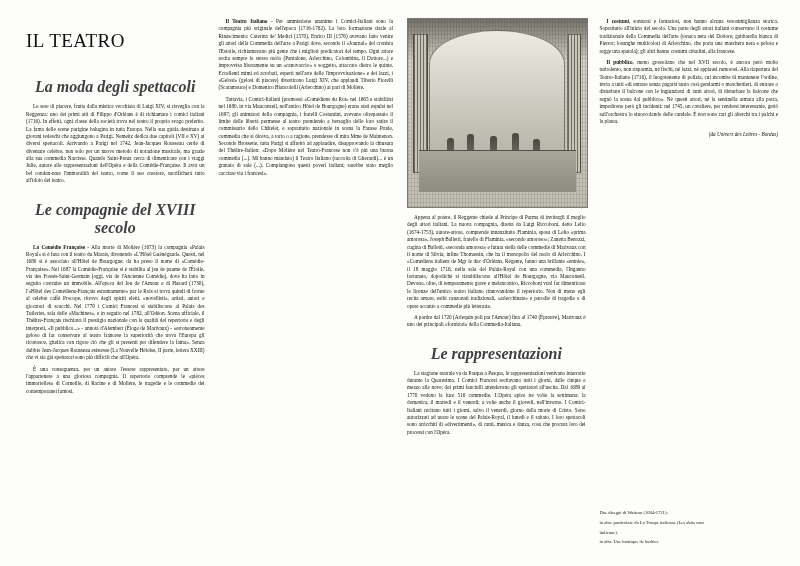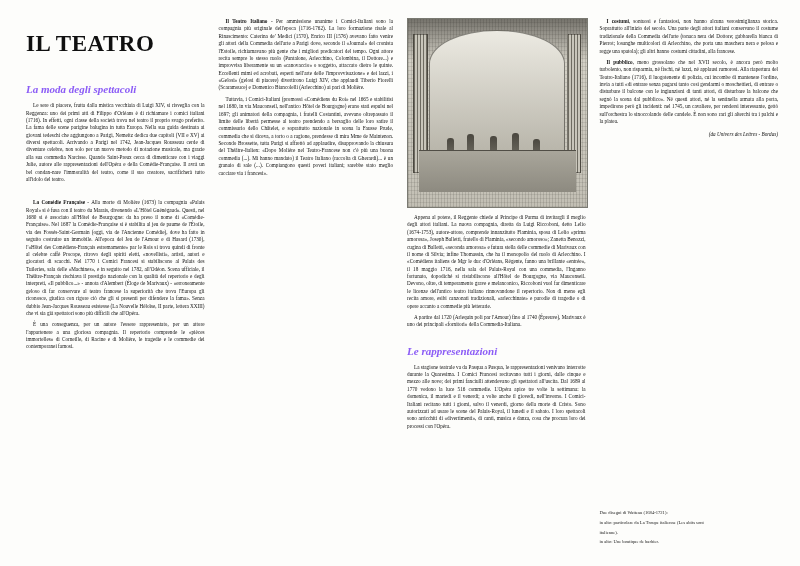--- a/index.html
+++ b/index.html
@@ -31,33 +31,34 @@
     width: 178px;
     position: relative;
   }
   .col.c1 { width: 182px; }
   .col.c2 { width: 178px; }
   .col.c3 { width: 182px; }
   .col.c4 { width: 182px; }
 
   h1.title {
     font-family: "Liberation Serif", serif;
-    font-size: 23px;
+    font-size: 19px;
     line-height: 1.18;
-    font-weight: bold;
+    font-weight: normal;
     letter-spacing: 0.5px;
     margin: 12px 0 26px 0;
     color: #101010;
   }
   h2.section {
-    font-size: 11px;
+    font-size: 16px;
     font-weight: bold;
     font-style: italic;
     margin: 0 0 7px 0;
-    color: #8b5cf6;
+    color: #404040;
+    text-align: center;
   }
   p {
     font-size: 5.2px;
     line-height: 1.42;
     text-align: justify;
     margin: 0 0 4px 0;
     hyphens: auto;
   }
   p.indent { text-indent: 7px; }
   .runin {
@@ -162,20 +163,21 @@
     <div class="col c1">
       <h1 class="title">
         <span>IL TEATRO</span><br>
       </h1>
 
       <h2 class="section">La moda degli spettacoli</h2>
       <p class="indent">Le sere di piacere, frutta dalla mistica vecchiaia di Luigi XIV, si risveglia con la Reggenza: uno dei primi atti di Filippo d'Orléans è di richiamare i comici italiani (1716). In effetti, ogni classe della società trova nel teatro il proprio svago preferito. La fama delle scene parigine balugina in tutta Europa. Nella sua guida destinata ai giovani tedeschi che aggiungono a Parigi, Nemeitz dedica due capitoli (VII e XV) ai diversi spettacoli. Arrivando a Parigi nel 1742, Jean-Jacques Rousseau cerde di diventare celebre, non solo per un nuovo metodo di notazione musicale, ma grazie alla sua commedia Narcisse. Quando Saint-Preux cerca di dimenticare con i viaggi Julie, autore alle rappresentazioni dell'Opéra e della Comédie-Française. Il avrà un bel condan-nare l'immoralità del teatro, come il suo creatore, sacrificherà tutto all'idolo del teatro.</p>
 
       <div class="spacer-md"></div>
 
+      <h2 class="section">Le compagnie del XVIII secolo</h2>
       <p class="indent">
         <span class="runin">La Comédie Française</span><span> - Alla morte di Molière (1673) la compagnia «Palais Royal» si è fusa con il teatro du Marais, divenendo «L'Hôtel Guénégaud». Questi, nel 1680 si è associato all'Hôtel de Bourgogne: da ha preso il nome di «Comédie-Française». Nel 1687 la Comédie-Française si è stabilita al jeu de paume de l'Étoile, via des Fossés-Saint-Germain (oggi, via de l'Ancienne Comédie), dove ha fatto in seguito costruire un immobile. All'epoca del Jeu de l'Amour e di Hasard (1730), l'«Hôtel des Comédiens-Français estremamente» par le Rois si trova quindi di fronte al celebre caffè Procope, ritrovo degli spiriti eletti, «novellisti», artisti, autori e giocatori di scacchi. Nel 1770 i Comici Francesi si stabiliscono al Palais des Tuileries, sala delle «Machines», e in seguito nel 1782, all'Odéon. Scena ufficiale, il Théâtre-Français rischiava il prestigio nazionale con la qualità del repertorio e degli interpreti, «Il pubblico...» - annota d'Alembert (Éloge de Marivaux) - «erroneamente geloso di far conservare al teatro francese la superiorità che trova l'Europa gli riconosce, giudica con rigore ciò che gli si presenti per difendere la fama». Senza dubbio Jean-Jacques Rousseau esistesse (La Nouvelle Héloïse, II parte, lettera XXIII) che vi sia già spettatori sono più difficili che all'Opéra.</span>
       </p>
       <p class="indent">È una conseguenza, per un autore l'essere rappresentato, per un attore l'appartenere a una gloriosa compagnia. Il repertorio comprende le «pièces immortelles» di Corneille, di Racine e di Molière, le tragedie e le commedie dei contemporanei famosi.</p>
     </div>
 
     <div class="col c2">
       <p class="indent">
         <span class="runin">Il Teatro Italiano</span><span> - Per ammissione unanime i Comici-Italiani sono la compagnia più originale dell'epoca (1716-1762). La loro formazione risale al Rinascimento: Caterina de' Medici (1570), Enrico III (1576) avevano fatto venire gli attori della Commedia dell'arte a Parigi dove, secondo il «Journal» del cronista l'Estoile, richiamavano più gente che i migliori predicatori del tempo. Ogni attore recita sempre lo stesso ruolo (Pantalone, Arlecchino, Colombina, il Dottore...) e improvvisa liberamente su un «canovaccio» o soggetto, attaccato dietro le quinte. Eccellenti mimi ed acrobati, esperti nell'arte delle l'improvvisazione» e dei lazzi, i «Gelosi» (gelosi di piacere) divertirono Luigi XIV, che applaudì Tiberio Fiorelli (Scaramouce) e Domenico Biancolelli (Arlecchino) ai pari di Molière.</span>
       </p>

